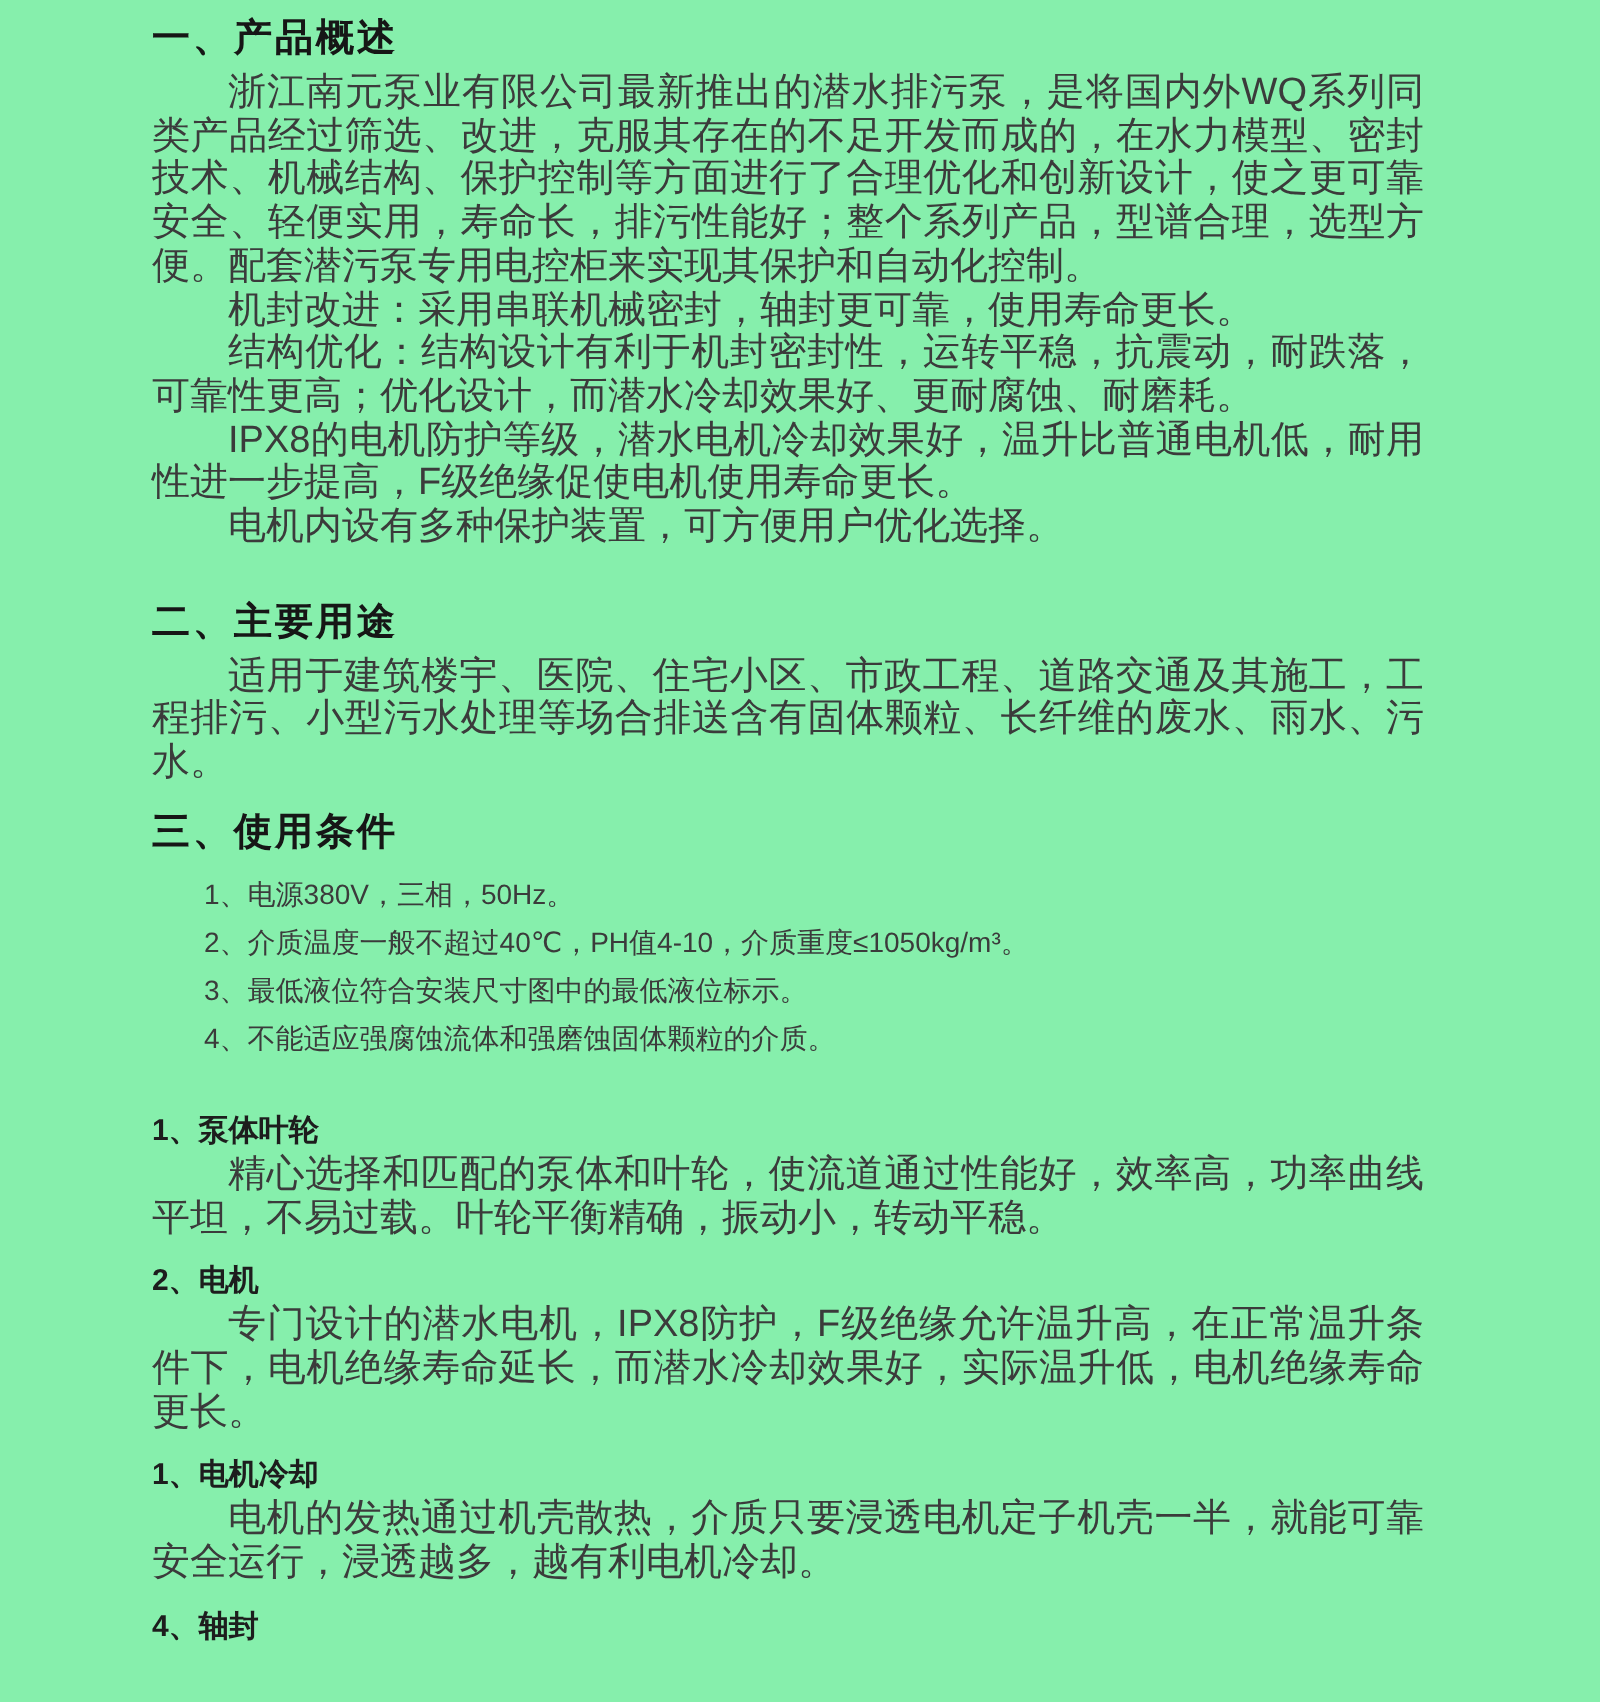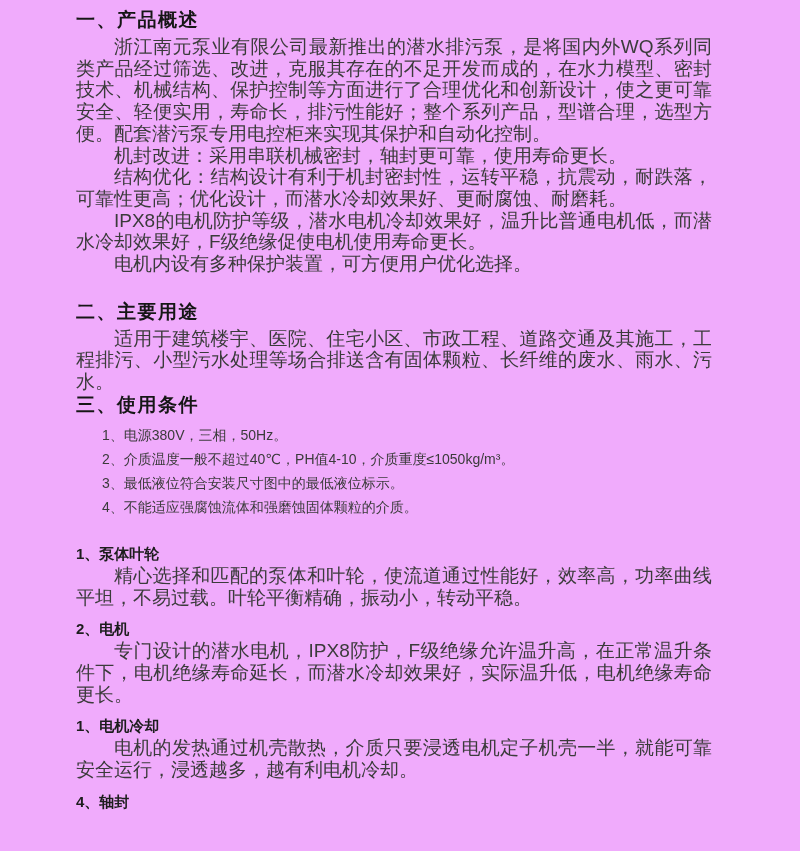--- a/index.html
+++ b/index.html
@@ -5,29 +5,29 @@
   html, body {
     margin: 0;
     padding: 0;
     background: #ffffff;
   }
   .page {
     position: relative;
     width: 800px;
     height: 851px;
     box-sizing: border-box;
-    background: #f0abfc;
+    background: #86efac;
     overflow: hidden;
     padding: 8px 88px 0 76px;
     font-family: "Liberation Sans", "DejaVu Sans", sans-serif;
     color: #3b3b3b;
   }
   section { margin: 0; padding: 0; }
   .sec-gap-2 { margin-top: 25px; }
-  .sec-gap-3 { margin-top: 0; }
+  .sec-gap-3 { margin-top: 12px; }
   .sec-gap-4 { margin-top: 24px; }
   h2 {
     margin: 0;
     padding: 0;
     font-size: 19px;
     line-height: 24px;
     font-weight: 700;
     color: #161616;
     letter-spacing: 1.5px;
   }
@@ -64,21 +64,21 @@
 <body>
 
 <div class="page">
 
   <section>
     <h2>一、产品概述</h2>
     <div class="sec-body">
       <p class="para indent">浙江南元泵业有限公司最新推出的潜水排污泵，是将国内外WQ系列同类产品经过筛选、改进，克服其存在的不足开发而成的，在水力模型、密封技术、机械结构、保护控制等方面进行了合理优化和创新设计，使之更可靠安全、轻便实用，寿命长，排污性能好；整个系列产品，型谱合理，选型方便。配套潜污泵专用电控柜来实现其保护和自动化控制。</p>
       <p class="para indent">机封改进：采用串联机械密封，轴封更可靠，使用寿命更长。</p>
       <p class="para indent">结构优化：结构设计有利于机封密封性，运转平稳，抗震动，耐跌落，可靠性更高；优化设计，而潜水冷却效果好、更耐腐蚀、耐磨耗。</p>
-      <p class="para indent">IPX8的电机防护等级，潜水电机冷却效果好，温升比普通电机低，而潜水冷却效果好，F级绝缘促使电机使用寿命更长。</p>
+      <p class="para indent">IPX8的电机防护等级，潜水电机冷却效果好，温升比普通电机低，耐用性进一步提高，F级绝缘促使电机使用寿命更长。</p>
       <p class="para indent">电机内设有多种保护装置，可方便用户优化选择。</p>
     </div>
   </section>
 
   <section class="sec-gap-2">
     <h2>二、主要用途</h2>
     <div class="sec-body">
       <p class="para indent">适用于建筑楼宇、医院、住宅小区、市政工程、道路交通及其施工，工程排污、小型污水处理等场合排送含有固体颗粒、长纤维的废水、雨水、污水。</p>
     </div>
   </section>

